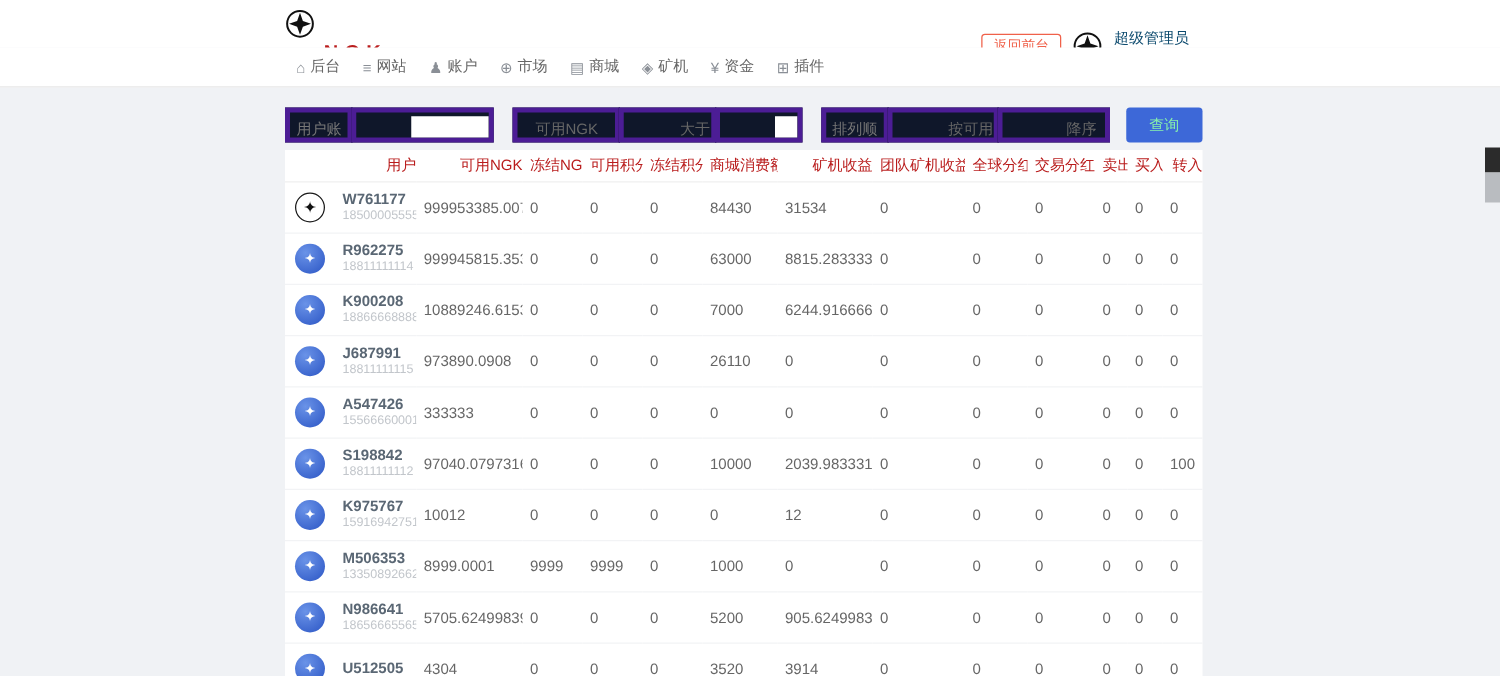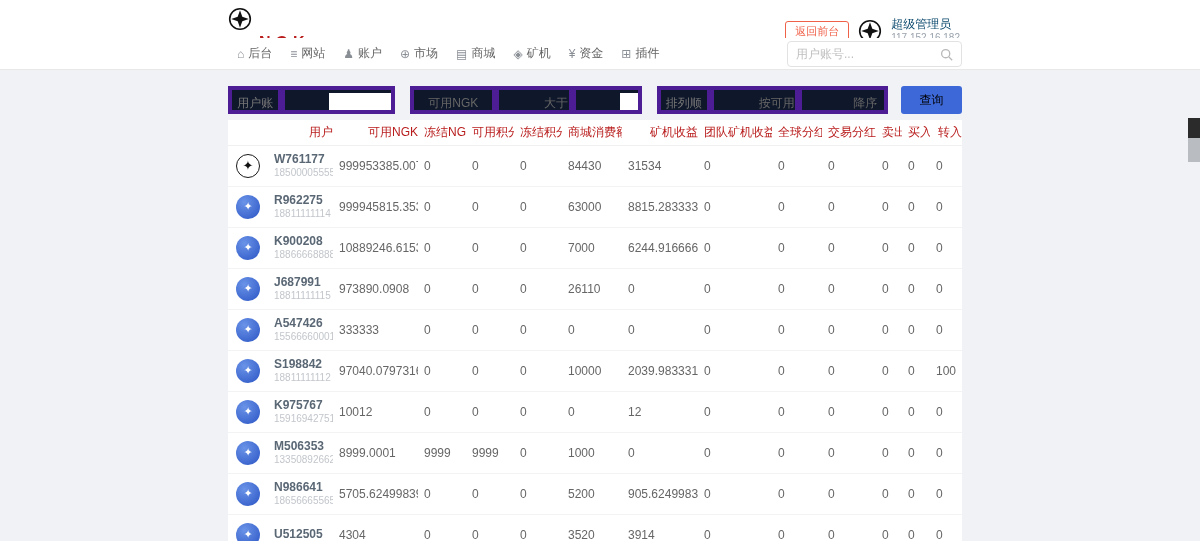--- a/index.html
+++ b/index.html
@@ -13,21 +13,21 @@
     background:#f0f2f5;
     color:#666;
     position:relative;
   }
   
   header{
     height:38px;background:#fff;position:relative;
   }
   .logo{position:absolute;left:228px;top:0;height:38px;display:flex;align-items:center;gap:7px;}
   .logo-text{font-size:16px;font-weight:bold;letter-spacing:5px;color:#b91c1c;margin-top:48px;}
-  .header-right{position:absolute;right:240px;top:12px;height:38px;display:flex;align-items:center;gap:9px;padding-left:36px;}
+  .header-right{position:absolute;right:240px;top:18px;height:38px;display:flex;align-items:center;gap:9px;padding-left:36px;}
   .back-btn{
     font-size:11px;color:var(--back-btn);background:#fff;
     border:1px solid var(--back-btn);border-radius:3px;
     padding:2px 9px;height:20px;line-height:14px;cursor:pointer;
     font-family:inherit;
   }
   .admin-avatar{width:24px;height:24px;display:inline-flex;align-items:center;justify-content:center;}
   .admin-info{display:flex;flex-direction:column;justify-content:center;line-height:1.25;}
   .admin-name{font-size:12px;color:#0c4a6e;}
   .admin-ip{font-size:10px;color:#9aa3ad;}
@@ -63,21 +63,21 @@
   .f-input{width:115px;}
   .f-input input{width:100%;height:100%;border:none;outline:none;font-size:12px;padding:0 8px;font-family:inherit;color:#333;}
   .f-sel-87{width:87px;cursor:pointer;}
   .f-sel-78{width:78px;cursor:pointer;}
   .f-val{width:70px;}
   .f-val input{width:100%;height:100%;border:none;outline:none;font-size:12px;padding:0 8px;font-family:inherit;color:#333;}
   .f-sel-90{width:90px;cursor:pointer;}
   .gap15{width:15px;flex:none;}
   .gap13{width:13px;flex:none;}
   .query-btn{
-    width:62px;height:28px;background:var(--accent);color:#000000;border:none;
+    width:62px;height:28px;background:var(--accent);color:#86efac;border:none;
     border-radius:3px;font-size:12px;cursor:pointer;font-family:inherit;
   }
   
   .card{
     margin:6px 0 0 228px;width:734px;background:#fff;min-height:421px;
   }
   table{width:734px;table-layout:fixed;border-collapse:collapse;font-size:12px;}
   thead th{
     height:25px;font-weight:normal;color:#b91c1c;text-align:right;
     border-bottom:1px solid #f0f0f0;padding:0 0 0 6px;white-space:nowrap;overflow:hidden;
@@ -158,29 +158,20 @@
       </li>
       <li class="nav-item">
         <span class="nav-icon">¥</span>
         <span>资金</span>
       </li>
       <li class="nav-item">
         <span class="nav-icon">⊞</span>
         <span>插件</span>
       </li>
     </ul>
-  <div class="nav-search">
-    <input placeholder="用户账号..." style="">
-    <span class="search-icon">
-      <svg width="13" height="13" viewBox="0 0 16 16">
-        <circle cx="7" cy="7" r="5" fill="none" stroke="#b8b8b8" stroke-width="1.6"></circle>
-        <line x1="11" y1="11" x2="15" y2="15" stroke="#b8b8b8" stroke-width="1.6"></line>
-      </svg>
-    </span>
-  </div>
 </nav>
 
 <div class="filter-bar">
   <div class="fbox f-label">用户账号</div>
   <div class="fbox f-input">
     <input value="" style="">
   </div>
   <div class="gap15"></div>
   <div class="fbox f-sel-87">可用NGK</div>
   <div class="fbox f-sel-78">大于</div>

